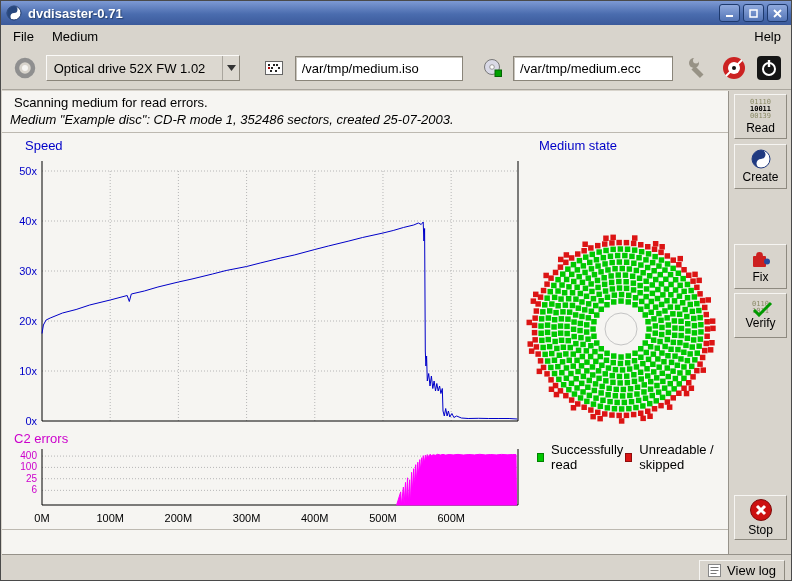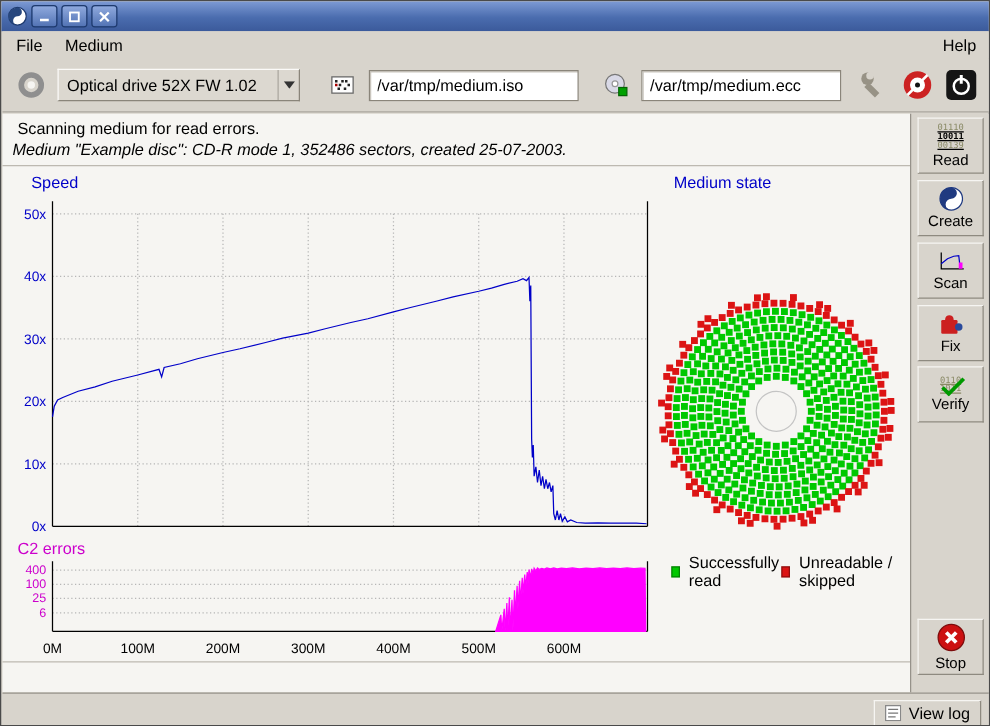--- a/index.html
+++ b/index.html
@@ -50,21 +50,21 @@
   .legend-item { display:flex; align-items:center; gap:7px; }
   .legend-swatch { width:9px; height:9px; display:inline-block; }
   .final-status { position:absolute; left:8px; top:444px; }
 
   
   .sidebar { position:absolute; left:727px; top:90px; width:64px; height:463px; background:#d8d4cc;
     border-left:1px solid #96928a; }
   .side-btn { position:absolute; left:5px; width:53px; height:45px; background:#d8d4cc;
     border:1px solid; border-color:#f6f5f2 #8e8a80 #8e8a80 #f6f5f2;
     display:flex; flex-direction:column; align-items:center; justify-content:center; gap:1px; font-size:12px; }
-  .bin-icon { font-family:"DejaVu Sans Mono", monospace; font-size:7px; line-height:7px; text-align:center;text-decoration:underline; }
+  .bin-icon { font-family:"DejaVu Sans Mono", monospace; font-size:7px; line-height:7px; text-align:center; }
   .bin-grey { color:#8a8a66; }
   .bin-bold { color:#000; font-weight:bold; }
 
   
   .bottombar { position:absolute; left:1px; top:553px; width:790px; height:27px; background:#d8d4cc;
     border-top:1px solid #96928a; display:flex; align-items:flex-end; justify-content:flex-end; padding-right:7px; }
   .viewlog-btn { display:flex; align-items:center; gap:6px; padding:2px 8px; background:#d8d4cc;
     border:1px solid; border-color:#f6f5f2 #8e8a80 #8e8a80 #f6f5f2; }
 </style>
 </head>
@@ -72,20 +72,21 @@
 
 <div class="window">
 
   <div class="titlebar">
     <svg width="16" height="16">
       <circle cx="8" cy="8" r="7" fill="#fff" stroke="#1e3a6e"></circle>
       <path d="M8,1 a7,7 0 0,0 0,14 a3.5,3.5 0 0,1 0,-7 a3.5,3.5 0 0,0 0,-7 z" fill="#27477e"></path>
       <circle cx="8" cy="4.5" r="1.2" fill="#27477e"></circle>
         <circle cx="8" cy="11.5" r="1.2" fill="#fff"></circle>
     </svg>
+    <span class="title">dvdisaster-0.71</span>
     <div class="tb-btn">
       <svg width="11" height="11">
           <rect x="2" y="7" width="7" height="2" fill="#fff"></rect>
         </svg>
     </div>
     <div class="tb-btn">
       <svg width="11" height="11">
           <rect x="2" y="2" width="7" height="7" fill="none" stroke="#fff" stroke-width="1.5"></rect>
         </svg>
     </div>
@@ -782,28 +783,20 @@
     </div>
     <div class="side-btn" style="top:53px">
       <svg width="20" height="20">
         <circle cx="10" cy="10" r="9" fill="#fff" stroke="#203a80"></circle>
         <path d="M10,1 a9,9 0 0,0 0,18 a4.5,4.5 0 0,1 0,-9 a4.5,4.5 0 0,0 0,-9 z" fill="#203a80"></path>
         <circle cx="10" cy="5.5" r="1.5" fill="#203a80"></circle>
           <circle cx="10" cy="14.5" r="1.5" fill="#fff"></circle>
       </svg>
       <span>Create</span>
     </div>
-    <div class="side-btn" style="top:103px">
-      <svg width="22" height="17">
-        <path d="M3,1 L3,14 L21,14" stroke="#000" fill="none"></path>
-        <polyline points="3,10 8,6 13,4 17,3.5 18,12" stroke="#0000c8" fill="none"></polyline>
-        <rect x="17" y="9" width="3" height="5" fill="#ff00ff"></rect>
-      </svg>
-      <span>Scan</span>
-    </div>
     <div class="side-btn" style="top:153px">
       <svg width="22" height="20">
         <rect x="3" y="7" width="13" height="11" rx="1" fill="#cc2020"></rect>
         <circle cx="9.5" cy="6.5" r="3.4" fill="#cc2020"></circle>
         <circle cx="17" cy="12.5" r="3" fill="#2a4a9c"></circle>
       </svg>
       <span>Fix</span>
     </div>
     <div class="side-btn" style="top:202px">
       <div style="position:relative">

